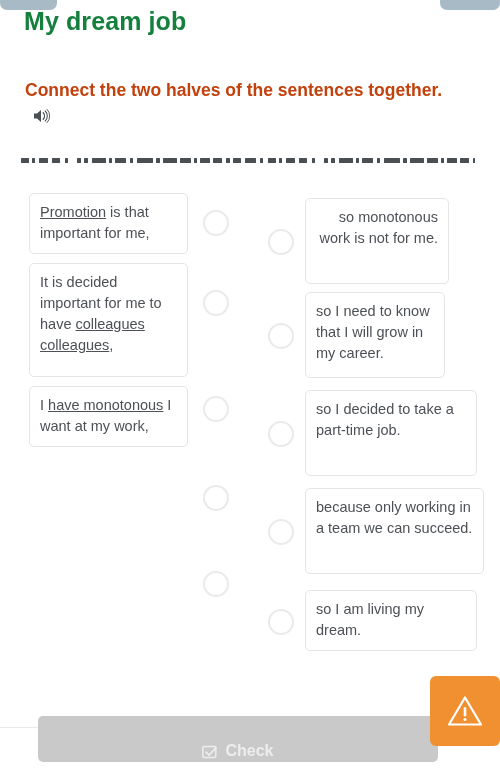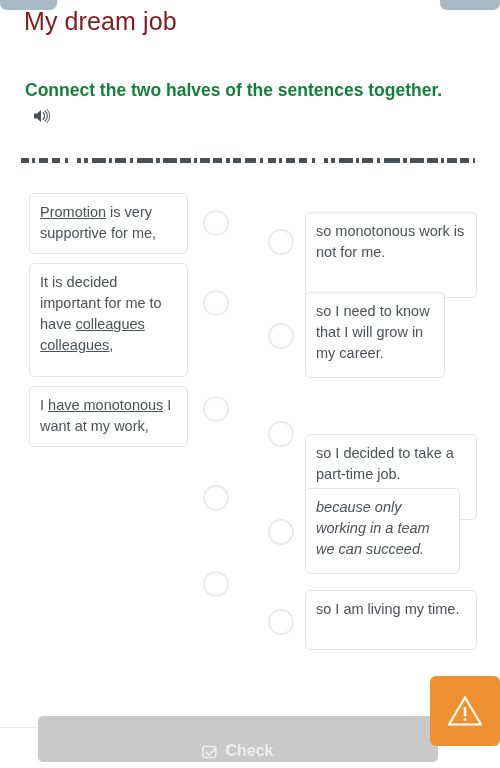--- a/index.html
+++ b/index.html
@@ -25,36 +25,36 @@
   }
   .top-tab.left  { left: 0px;   width: 57px; }
   .top-tab.right { left: 440px; width: 60px; }
 
   
   .page-title {
     position: absolute;
     left: 24px;
     top: 4px;
     font-size: 25px;
-    color: #7f1d1d;
+    color: #15803d;
     letter-spacing: 0.1px;
-    font-weight: 400;
+    font-weight: 700;
     line-height: 34px;
     white-space: nowrap;
   }
 
   
   .instruction {
     position: absolute;
     left: 25px;
     top: 77px;
     width: 420px;
     font-size: 17.5px;
     font-weight: bold;
-    color: #15803d;
+    color: #c2410c;
     line-height: 26px;
   }
   .speaker-icon {
     display: inline-block;
     vertical-align: -2px;
     margin-left: 7px;
   }
 
   
   .redacted-line {
@@ -222,30 +222,30 @@
     <div class="seg" style="left: 389px; width: 14px;"></div>
     <div class="seg" style="left: 406px; width: 11px;"></div>
     <div class="seg" style="left: 420px; width: 3px;"></div>
     <div class="seg" style="left: 426px; width: 10px;"></div>
     <div class="seg" style="left: 439px; width: 9px;"></div>
     <div class="seg" style="left: 452px; width: 2px;"></div>
   </div>
 
 <div class="match-area">
   <div class="col col-left" id="col-left">
-      <div class="card" style="min-height: 58px;"><u>Promotion</u><span> is very supportive for me,</span></div>
+      <div class="card" style="min-height: 58px;"><u>Promotion</u><span> is that important for me,</span></div>
       <div class="card" style="min-height: 114px;"><span>It is decided important for me to have </span><u>colleagues colleagues</u><span>,</span></div>
       <div class="card" style="min-height: 58px;"><span>I </span><u>have monotonous</u><span> I want at my work,</span></div>
     </div>
   <div class="col col-right" id="col-right" style="position: absolute;">
-      <div class="card" style="min-height: 86px; position: absolute; top: 19px; width: 172px;"><span>so monotonous work is not for me.</span></div>
+      <div class="card" style="min-height: 86px; position: absolute; top: 5px; width: 144px; text-align: right;"><span>so monotonous work is not for me.</span></div>
       <div class="card" style="min-height: 86px; position: absolute; top: 99px; width: 140px;"><span>so I need to know that I will grow in my career.</span></div>
-      <div class="card" style="min-height: 86px; position: absolute; top: 197px; width: 172px; margin-top: 44px;"><span>so I decided to take a part-time job.</span></div>
-      <div class="card" style="min-height: 86px; position: absolute; top: 295px; width: 155px; font-style: italic;"><span>because only working in a team we can succeed.</span></div>
-      <div class="card" style="min-height: 60px; position: absolute; top: 397px; width: 172px;"><span>so I am living my time.</span></div>
+      <div class="card" style="min-height: 86px; position: absolute; top: 197px; width: 172px;"><span>so I decided to take a part-time job.</span></div>
+      <div class="card" style="min-height: 86px; position: absolute; top: 295px; width: 179px;"><span>because only working in a team we can succeed.</span></div>
+      <div class="card" style="min-height: 60px; position: absolute; top: 397px; width: 172px;"><span>so I am living my dream.</span></div>
     </div>
   <div class="dots dots-left" id="dots-left">
       <div class="dot" style="top: 17px;"></div>
       <div class="dot" style="top: 97px;"></div>
       <div class="dot" style="top: 203px;"></div>
       <div class="dot" style="top: 292px;"></div>
       <div class="dot" style="top: 378px;"></div>
     </div>
   <div class="dots dots-right" id="dots-right">
       <div class="dot" style="top: 36px;"></div>

